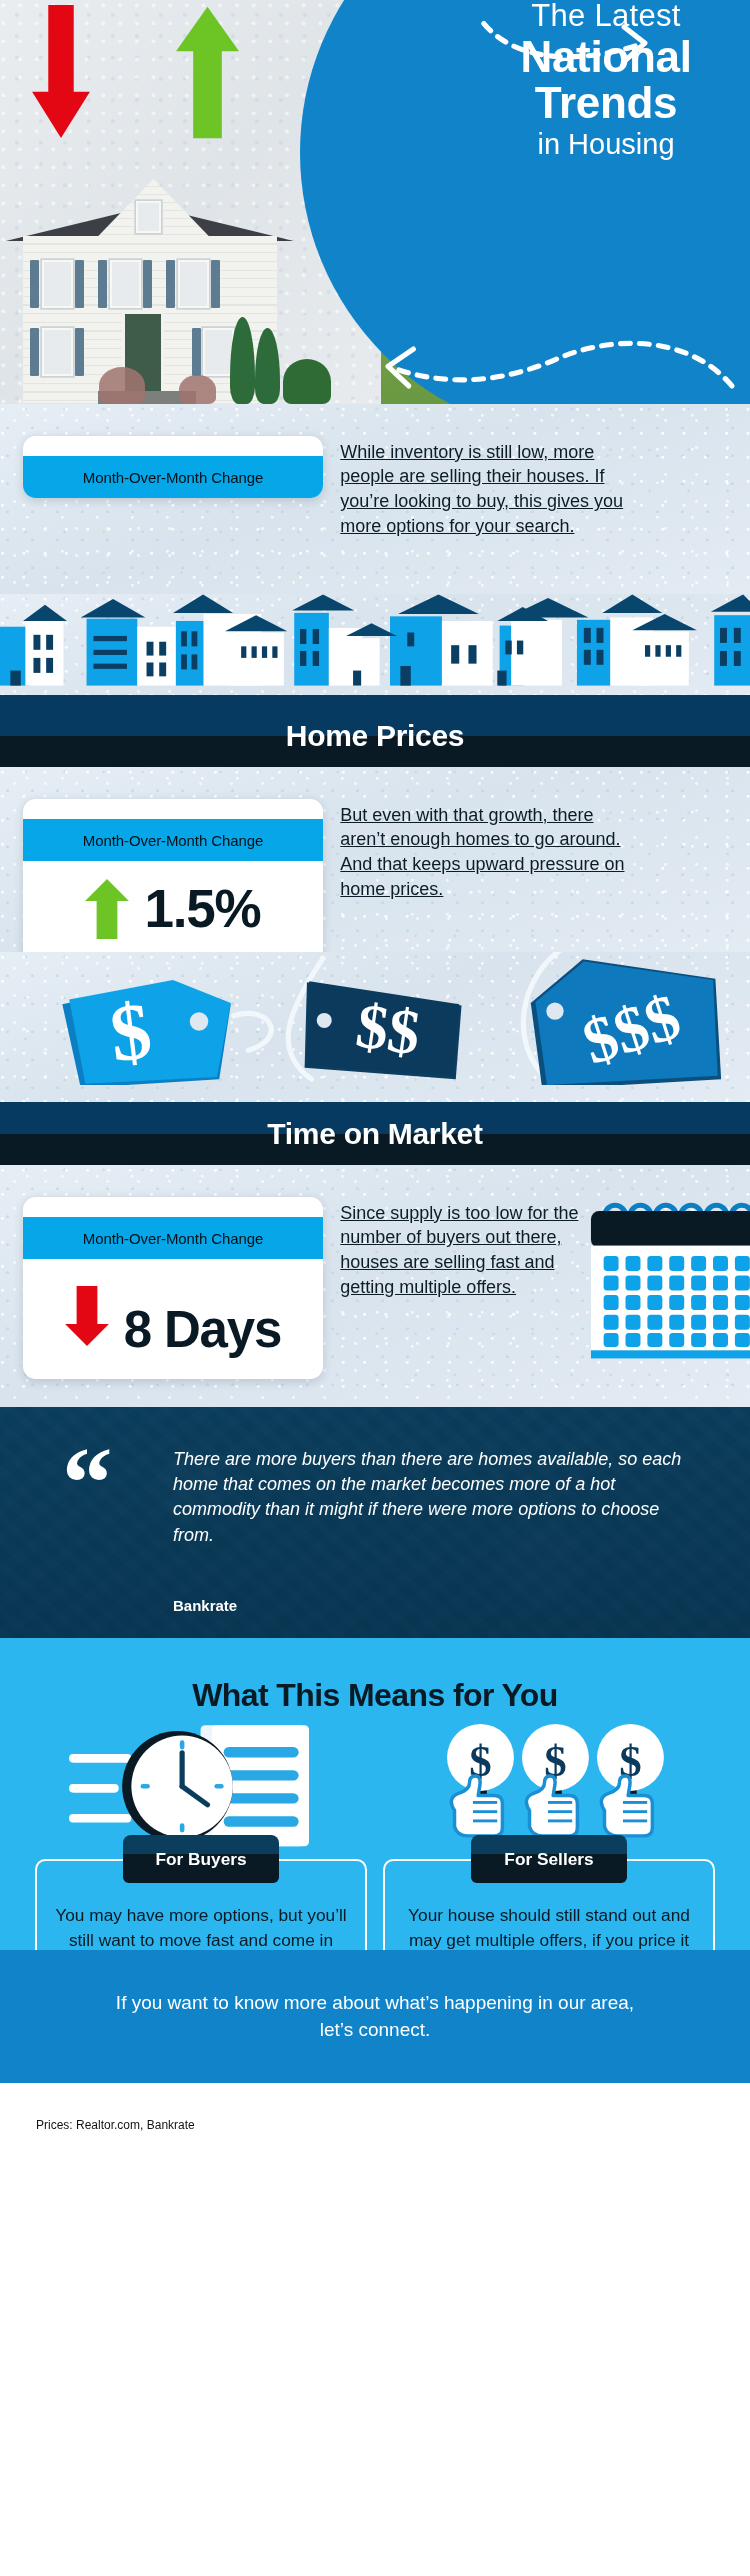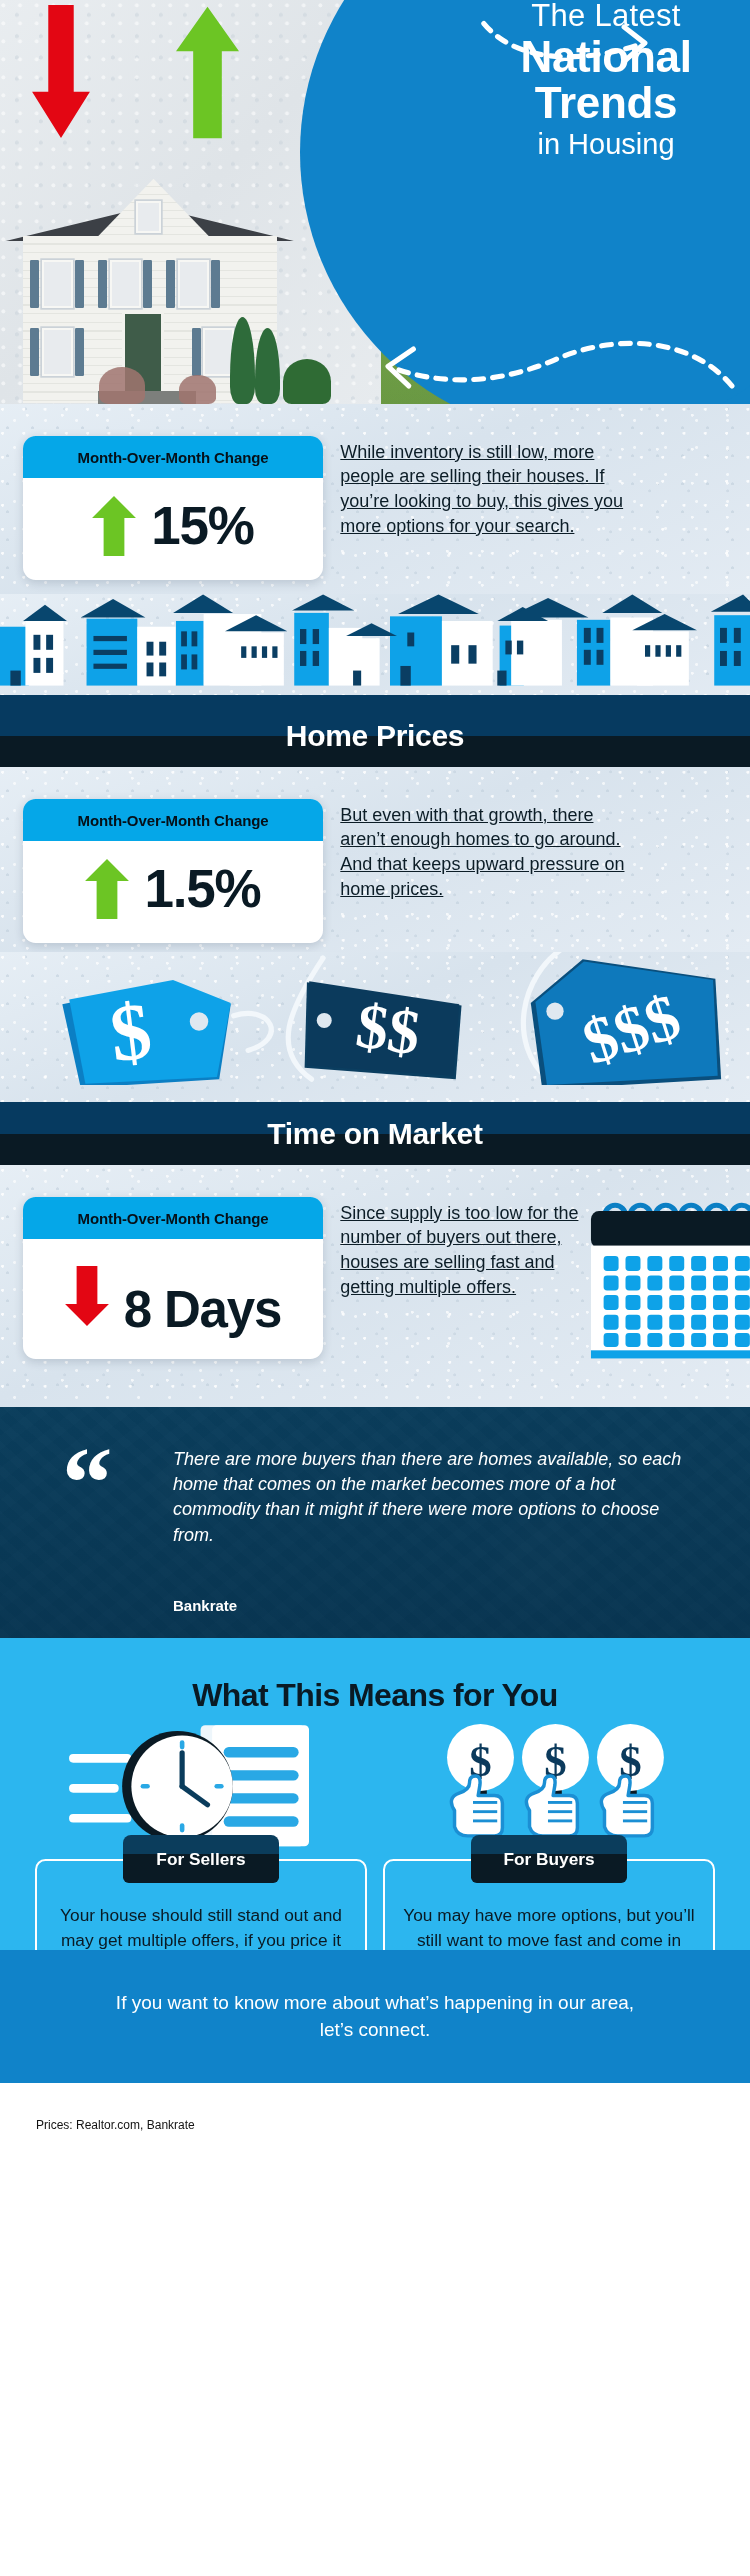--- a/index.html
+++ b/index.html
@@ -82,21 +82,21 @@
   .banner { position:relative; width:750px; height:63px; }
   .banner .navy { position:absolute; left:0; top:0; width:100%; height:32px; background:#063a60; }
   .banner .black { position:absolute; left:0; top:32px; width:100%; height:32px; background:#0a1a24; }
   .banner h2 { position:absolute; inset:0; display:flex; align-items:center; justify-content:center;
     color:#fff; font-size:30px; font-weight:800; letter-spacing:-0.3px; z-index:3; }
 
   
   .statrow { position:relative; width:750px; display:flex; align-items:flex-start; gap:17.3px; padding:32px 23px 0 23px; }
   .statcard { width:300px; border-radius:12.7px; overflow:hidden; background:#fff;
     box-shadow:0 2.9px 9.2px rgba(20,40,60,.16); flex:0 0 auto; }
-  .statcard .cap { background:#05a7e8; color:#061018; font-size:15px; font-weight:700; text-align:center; padding:12.7px 5.8px; letter-spacing:-0.1px; }
+  .statcard .cap { background:#05a7e8; color:#061018; font-size:15px; font-weight:400; text-align:center; padding:12.7px 5.8px; letter-spacing:-0.1px;margin-top:20px; }
   .statcard .val { display:flex; align-items:center; justify-content:center; gap:15px; padding:17.3px 5.8px 24px 5.8px; }
   .bigarrow { width:44px; height:60px; flex:0 0 auto; }
   .statnum { font-size:53px; font-weight:800; color:#0a1a24; line-height:1; letter-spacing:-1.2px; }
   .statnum.small { font-size:51px;margin-top:27px; }
   .bodytext { flex:1 1 auto; font-size:18px; line-height:1.38; color:#0c1d27; padding-top:3.5px; max-width:300px;text-decoration:underline; }
 
   
   .skyline { position:relative; width:750px; height:110px; overflow:hidden; }
   .ground { position:absolute; left:0; bottom:0; width:100%; height:9.2px; background:#063a60; }
 
@@ -214,28 +214,20 @@
       <div class="t-big">Trends</div>
       <div class="t-sub">in Housing</div>
     </div>
   </div>
 
 
   <div class="paper" style="width:750px;height:190px;position:relative;">
     <div class="statrow">
       <div class="statcard">
         <div class="cap">Month-Over-Month Change</div>
-        <div class="val">
-          <span class="bigarrow">
-            <svg width="44" height="60" viewBox="0 0 76 104">
-              <polygon points="38,0 76,38 56,38 56,104 20,104 20,38 0,38" fill="#6cc524"></polygon>
-            </svg>
-          </span>
-          <span class="statnum">15%</span>
-        </div>
       </div>
       <div class="bodytext">While inventory is still low, more people are selling their houses. If you’re looking to buy, this gives you more options for your search.</div>
     </div>
   </div>
 
   <div class="paper skyline">
     <svg width="750" height="110" viewBox="0 0 1300 190" style="position:absolute;left:0;bottom:9.2px;">
       <g fill="#0ea2e8">
         <rect x="-10" y="72" width="60" height="102"></rect>
         <rect x="150" y="58" width="88" height="116"></rect>
@@ -523,31 +515,31 @@
           </g>
         </svg>
       </span>
     </div>
 
     <div class="cards">
       <div class="outcard">
         <div class="pill">
           <div class="p-navy"></div>
             <div class="p-black"></div>
-          <span>For Sellers</span>
+          <span>For Buyers</span>
         </div>
-        <p>Your house should still stand out and may get multiple offers, if you price it right.</p>
+        <p>You may have more options, but you’ll still want to move fast and come in with a strong offer.</p>
       </div>
       <div class="outcard">
         <div class="pill">
           <div class="p-navy"></div>
             <div class="p-black"></div>
-          <span>For Buyers</span>
+          <span>For Sellers</span>
         </div>
-        <p>You may have more options, but you’ll still want to move fast and come in with a strong offer.</p>
+        <p>Your house should still stand out and may get multiple offers, if you price it right.</p>
       </div>
     </div>
   </div>
 
   <div class="cta">
     <p>If you want to know more about what’s happening in our area, let’s connect.</p>
   </div>
 
   <div class="sources">
     <span>Prices: Realtor.com, Bankrate</span>

